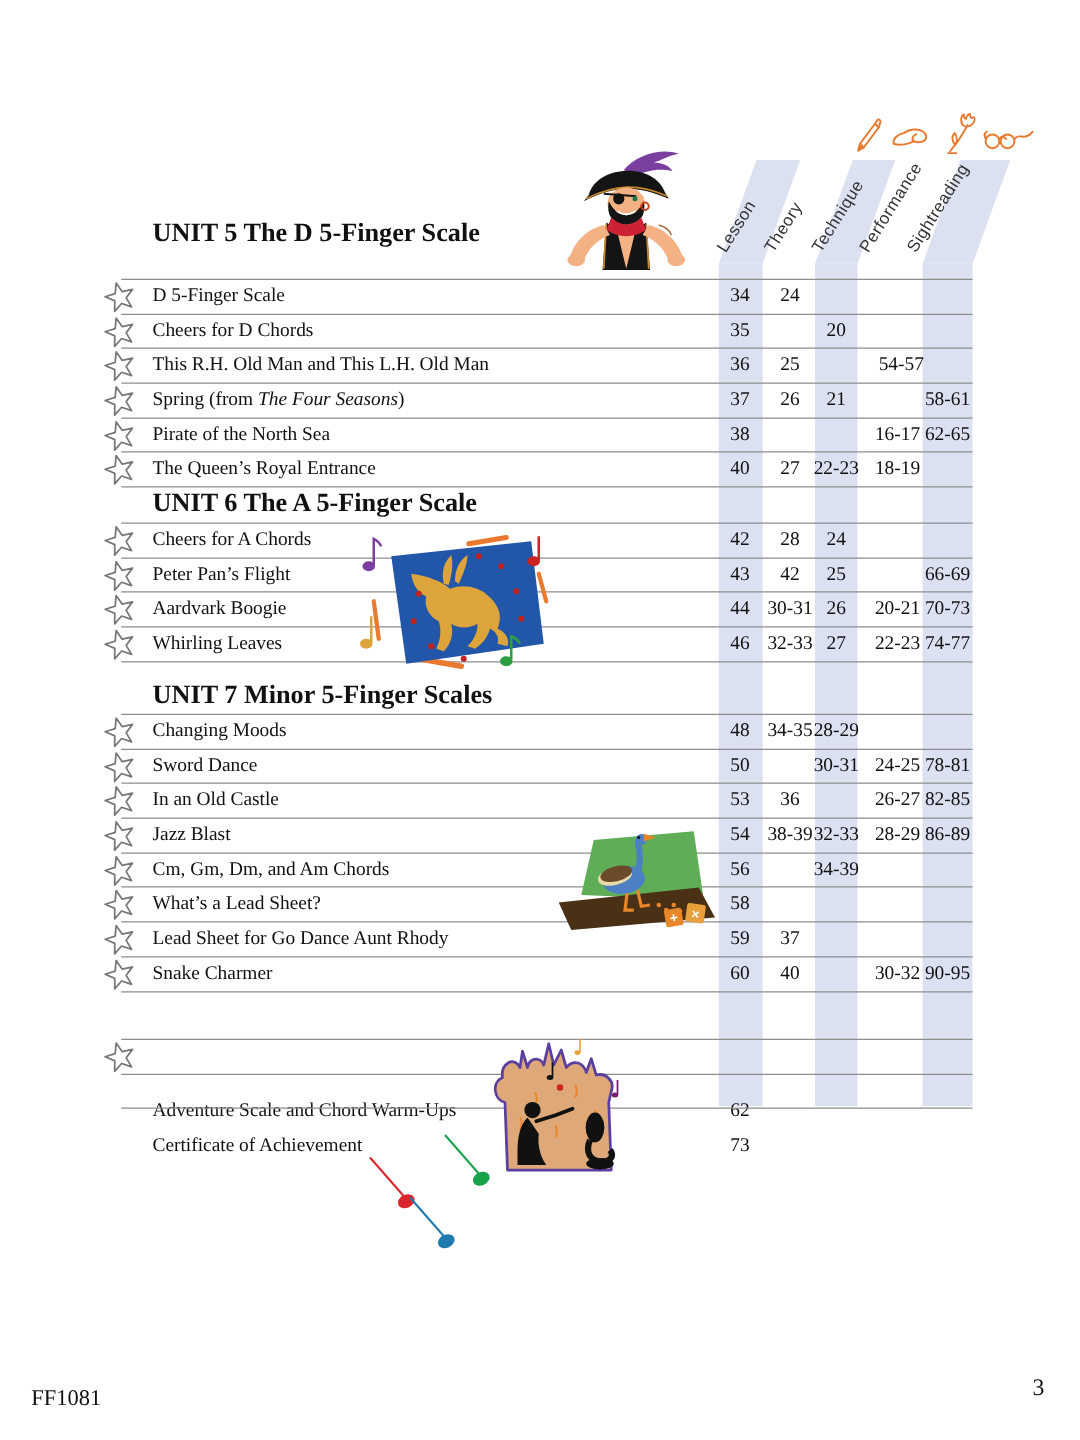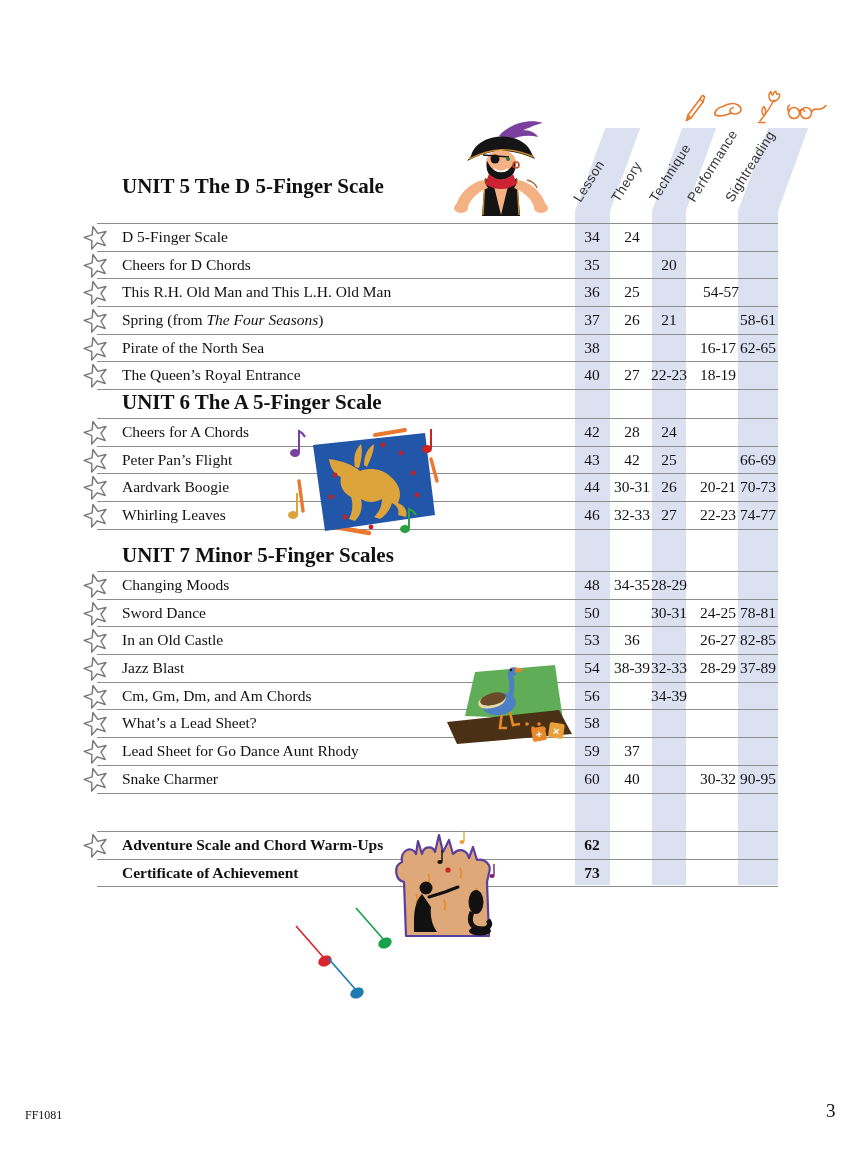--- a/index.html
+++ b/index.html
@@ -10,23 +10,23 @@
   .collabel{position:absolute;z-index:2;font-family:"Liberation Sans",sans-serif;font-size:13.5px;color:#333;
             height:16px;line-height:16px;white-space:nowrap;letter-spacing:.4px;
             transform:rotate(-58deg);transform-origin:0 100%;}
   .hicon{position:absolute;z-index:2;}
   .unit-title{position:absolute;left:122px;z-index:2;font-size:21px;font-weight:bold;white-space:nowrap;}
   .rows{position:absolute;left:97px;width:681px;z-index:2;border-top:1px solid #8d8d8d;}
   .trow{position:relative;height:26.7px;border-bottom:1px solid #8d8d8d;font-size:15.5px;}
   .rtitle{position:absolute;left:25px;top:0;line-height:26.7px;white-space:nowrap;}
   .cell{position:absolute;top:0;width:50px;line-height:26.7px;text-align:center;}
   .star{position:absolute;left:-14px;top:1px;width:26px;height:26px;}
-  .bold{font-weight:bold;}
+  .bold{font-weight:normal;margin-top:44px;}
   .illus{position:absolute;z-index:3;}
-  .footer-code{position:absolute;left:25px;top:1108px;font-size:12px;z-index:2;}
+  .footer-code{position:absolute;left:25px;top:1108px;font-size:18px;z-index:2;}
   .page-num{position:absolute;left:826px;top:1100px;font-size:19px;z-index:2;}
 </style>
 </head>
 <body>
 
 <div class="page">
 
   <div id="bands">
       <div class="band" style="left: 575px; top: 211px; width: 35px; height: 674px; background: rgb(220, 225, 241);"></div>
       <div class="bandhead" style="left: 575px; top: 128px; width: 35px; height: 83px; background: rgb(220, 225, 241);"></div>
@@ -209,21 +209,21 @@
         </div>
         <div class="trow">
           <span class="star"><svg width="26" height="26" viewBox="0 0 24 24" style="transform:rotate(-15deg)">
               <polygon points="12,1 14.7,8.28 22.46,8.6 16.37,13.42 18.47,20.9 12,16.6 5.53,20.9 7.63,13.42 1.54,8.6 9.3,8.28" fill="#fff" stroke="#777" stroke-width="1.3" stroke-linejoin="round"></polygon>
             </svg></span>
           <span class="rtitle">Jazz Blast</span>
           <span class="cell" style="left: 470px;">54</span>
           <span class="cell" style="left: 510px;">38-39</span>
           <span class="cell" style="left: 547px;">32-33</span>
           <span class="cell" style="left: 596px;">28-29</span>
-          <span class="cell" style="left: 636px;">37-89</span>
+          <span class="cell" style="left: 636px;">86-89</span>
         </div>
         <div class="trow">
           <span class="star"><svg width="26" height="26" viewBox="0 0 24 24" style="transform:rotate(-15deg)">
               <polygon points="12,1 14.7,8.28 22.46,8.6 16.37,13.42 18.47,20.9 12,16.6 5.53,20.9 7.63,13.42 1.54,8.6 9.3,8.28" fill="#fff" stroke="#777" stroke-width="1.3" stroke-linejoin="round"></polygon>
             </svg></span>
           <span class="rtitle">Cm, Gm, Dm, and Am Chords</span>
           <span class="cell" style="left: 470px;">56</span>
           <span class="cell" style="left: 547px;">34-39</span>
         </div>
         <div class="trow">

